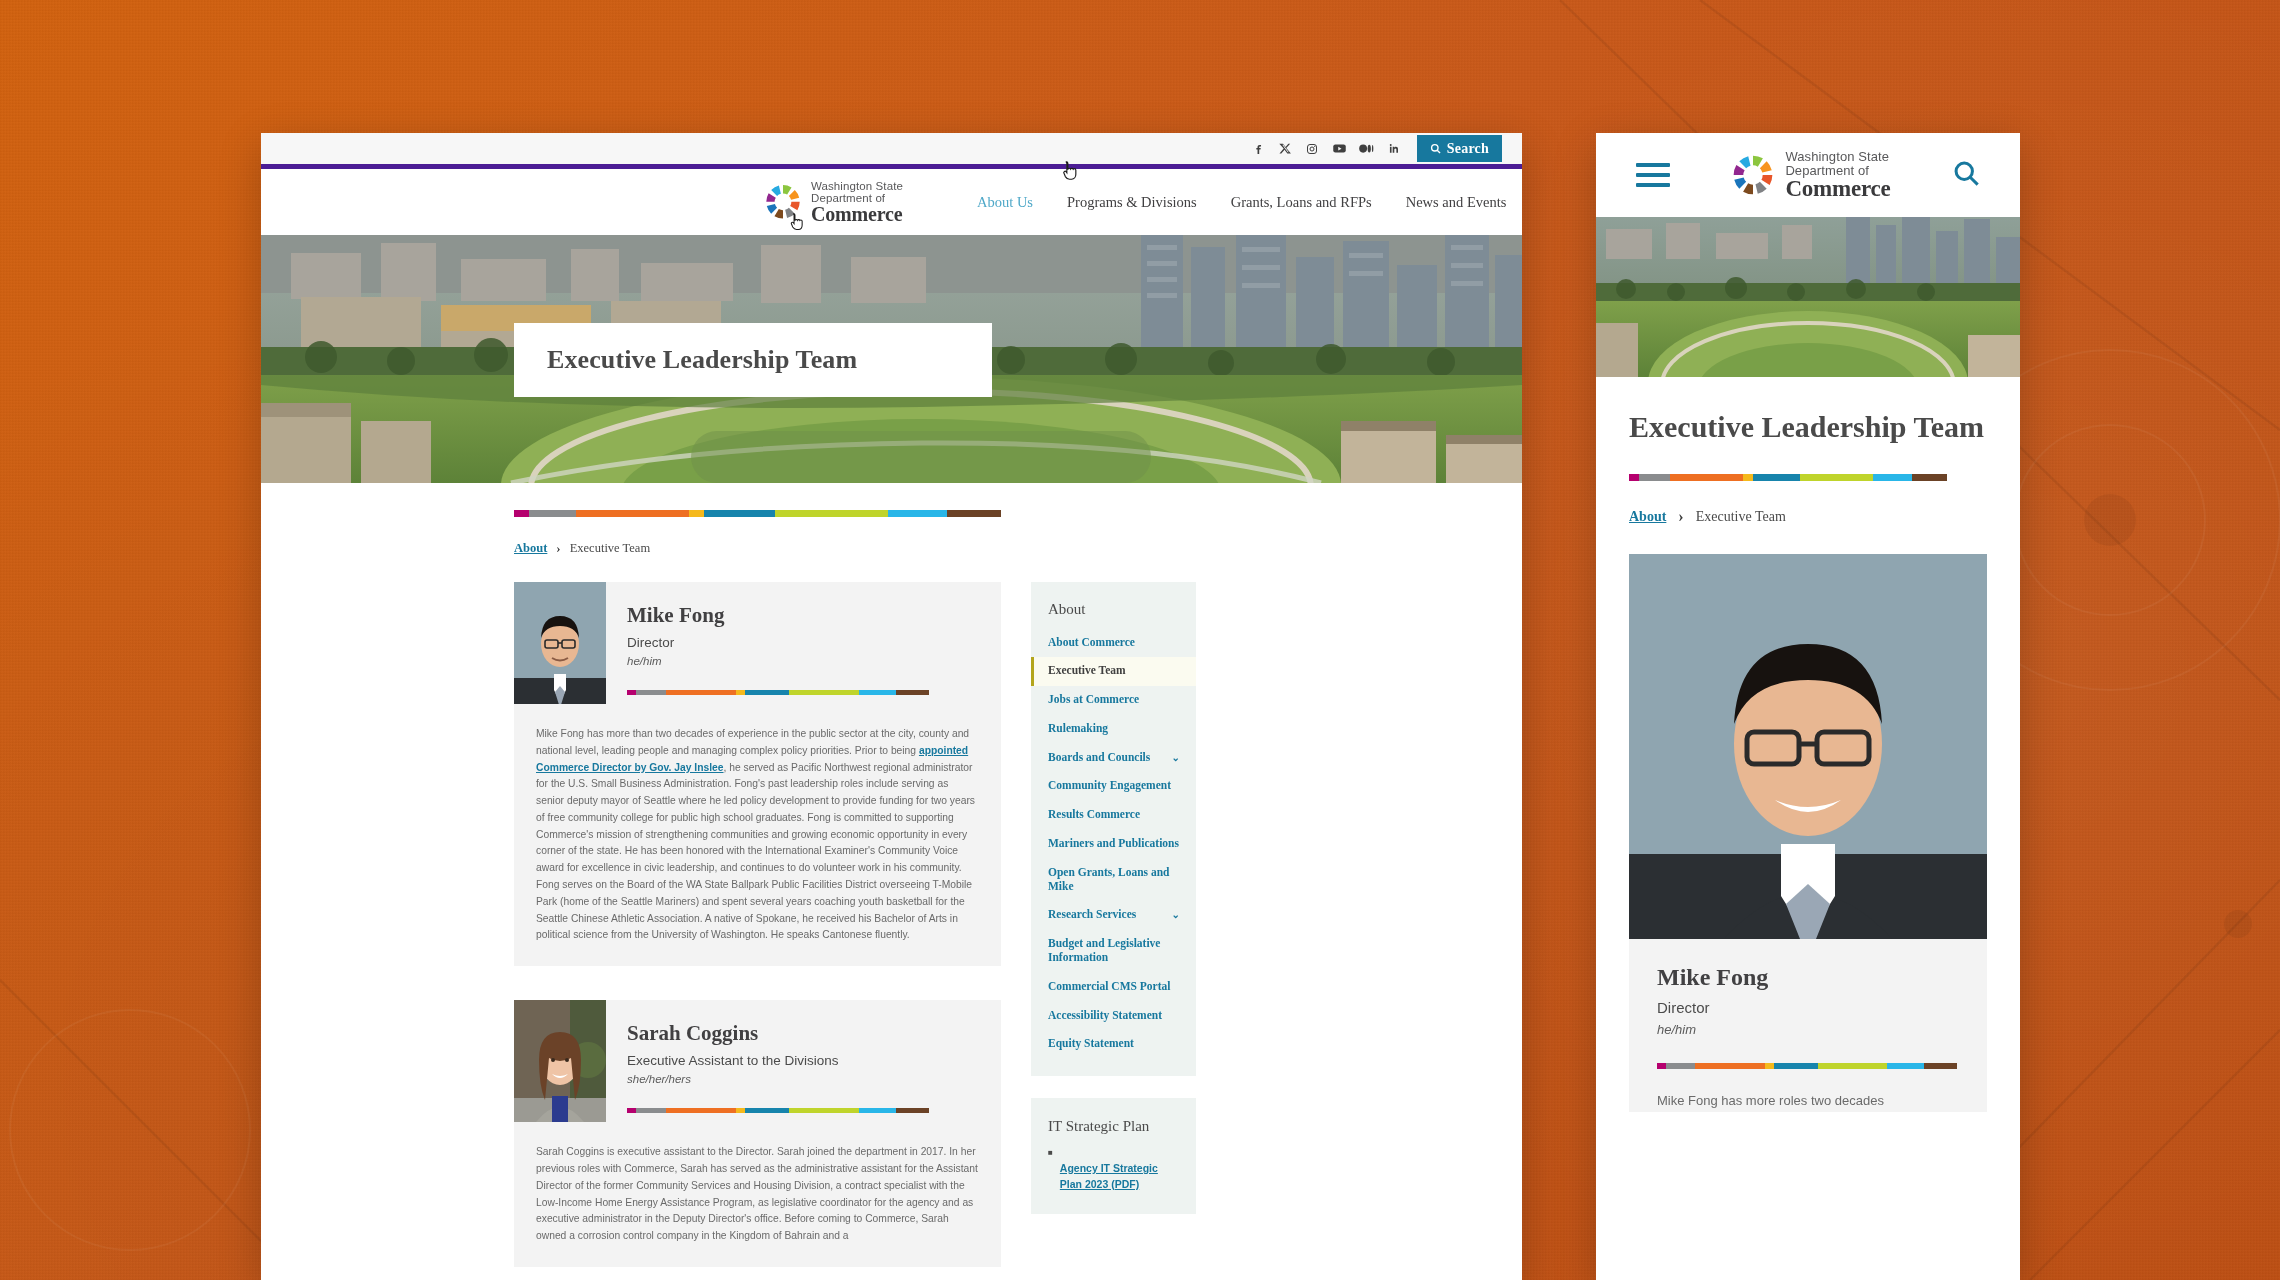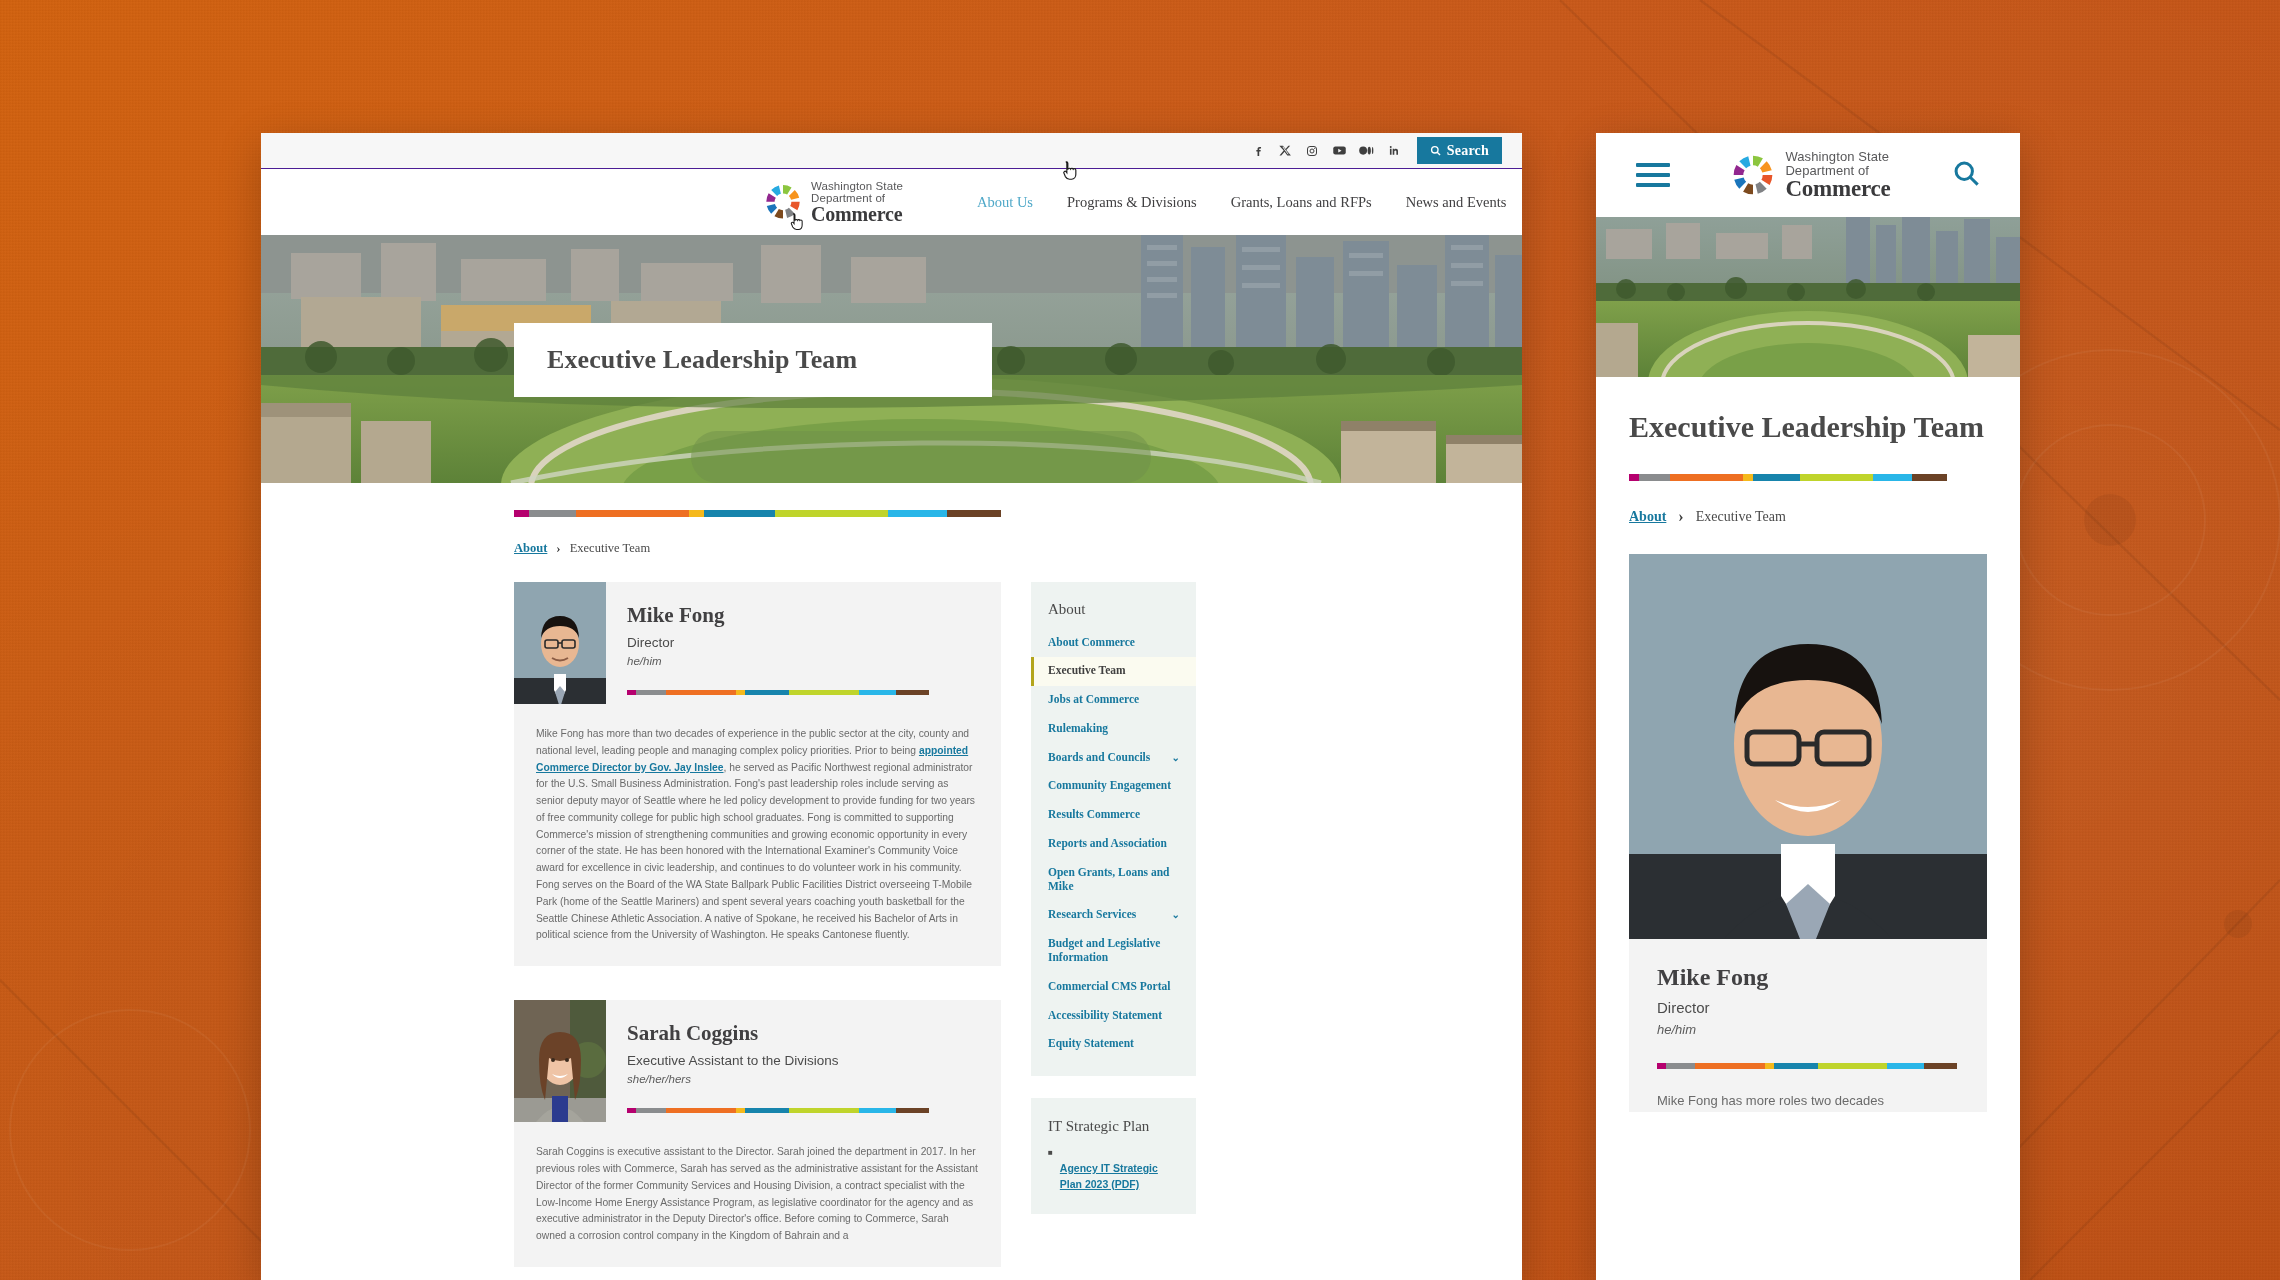--- a/index.html
+++ b/index.html
@@ -46,21 +46,21 @@
 
   
   .util-bar {
     height: 36px;
     background: #f7f7f7;
     display: flex;
     align-items: center;
     justify-content: flex-end;
     padding-right: 20px;
     gap: 0px;
-    border-bottom: 1px solid #4c1d95;
+    border-bottom: 5px solid #4c1d95;
   }
   .soc {
     width: 27px; height: 27px;
     display:flex; align-items:center; justify-content:center;
     color: #3f3f3f;
   }
   .soc svg { display:block; }
   .search-btn {
     margin-left: 10px;
     background: #17789e;
@@ -700,21 +700,21 @@
                 <span>Boards and Councils</span>
                 <span class="chev-d">⌄</span>
               </div>
               <div class="side-item">
                 <span>Community Engagement</span>
               </div>
               <div class="side-item">
                 <span>Results Commerce</span>
               </div>
               <div class="side-item">
-                <span>Reports and Association</span>
+                <span>Mariners and Publications</span>
               </div>
               <div class="side-item">
                 <span>Open Grants, Loans and Mike</span>
               </div>
               <div class="side-item">
                 <span>Research Services</span>
                 <span class="chev-d">⌄</span>
               </div>
               <div class="side-item">
                 <span>Budget and Legislative Information</span>

